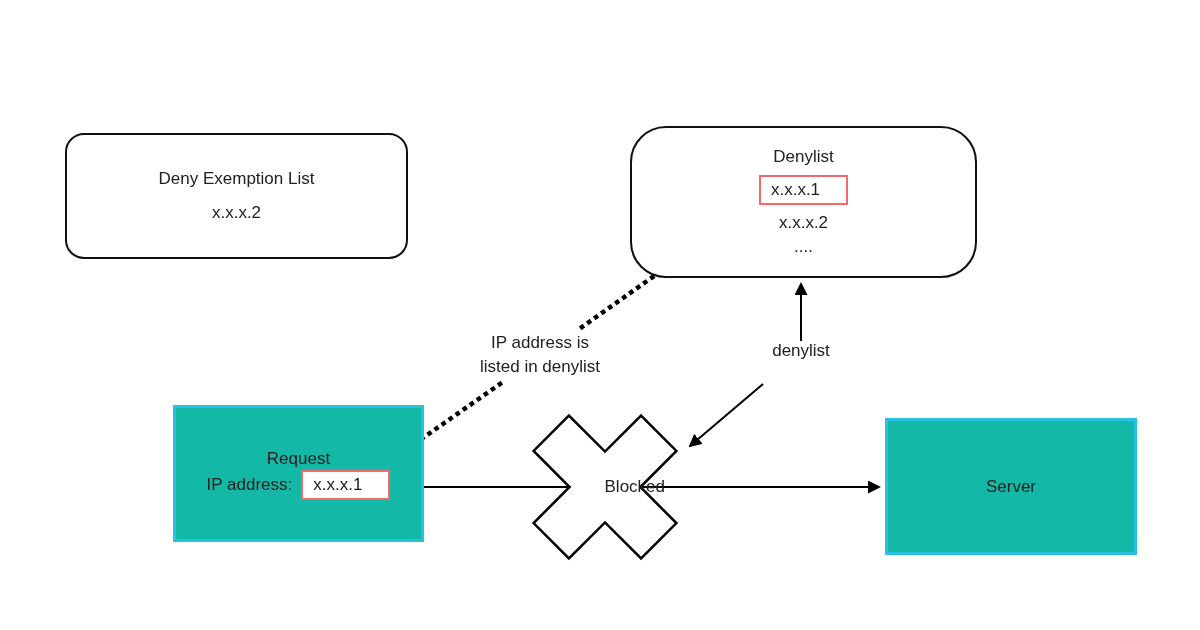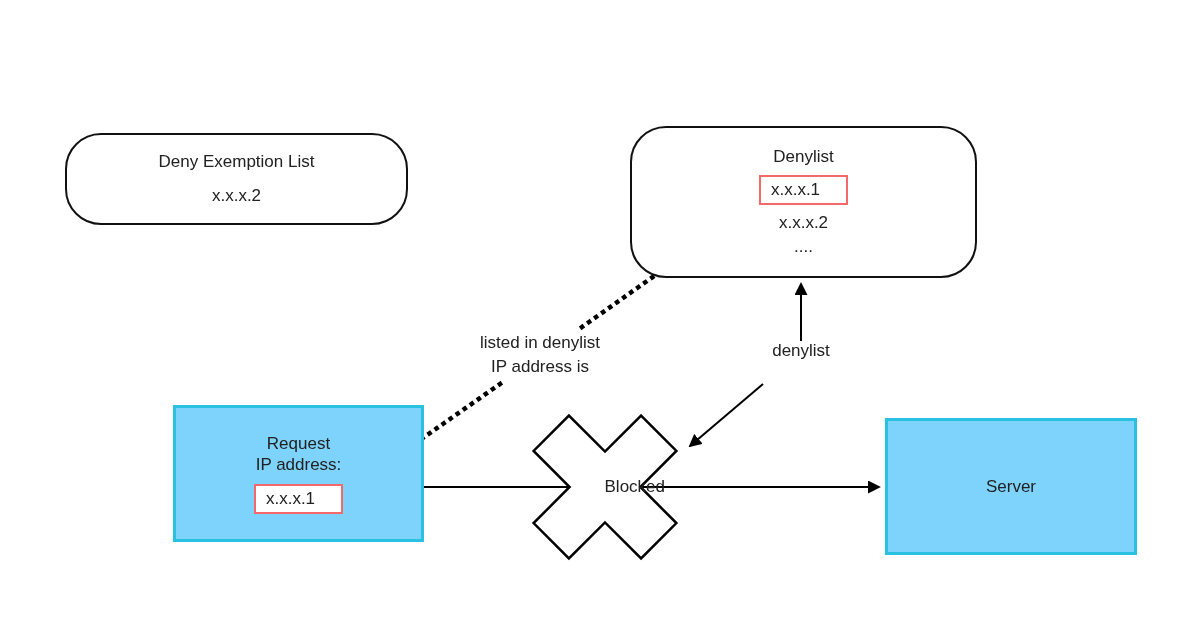--- a/index.html
+++ b/index.html
@@ -20,21 +20,21 @@
     border:2.5px solid #111111;
     border-radius:36px;
     background:#ffffff;
     display:flex;flex-direction:column;align-items:center;justify-content:center;
     box-sizing:border-box;
     text-align:center;
   }
   
   .cyan-box{
     border:3.5px solid #29c1e1;
-    background:#7dd3fc;
+    background:#14b8a6;
     display:flex;flex-direction:column;align-items:center;justify-content:center;
     box-sizing:border-box;
     text-align:center;
   }
   
   .red-chip{
     display:inline-block;
     border:2px solid #f5696b;
     background:#ffffff;
     padding:2px 26px 3px 10px;
@@ -84,48 +84,48 @@
     <line class="solid" x1="801" y1="341" x2="801" y2="284" marker-end="url(#arrow)"></line>
 
     <line class="solid" x1="763" y1="384" x2="690" y2="446" marker-end="url(#arrow)"></line>
 
     <line class="dotted" x1="500" y1="384" x2="390" y2="461" marker-end="url(#arrowBold)"></line>
     <line class="dotted" x1="582" y1="327" x2="749" y2="209" marker-end="url(#arrowBold)"></line>
 
     <polygon class="cross-shape" points="641.1,415.6 676.4,450.9 640.4,487 676.4,523.1 641.1,558.4 605,522.4 568.9,558.4 533.6,523.1 569.6,487 533.6,450.9 568.9,415.6 605,451.6"></polygon>
   </svg>
 
-  <div class="rounded-box abs" style="left:65px;top:133px;width:343px;height:92px;">
+  <div class="rounded-box abs" style="left:65px;top:133px;width:343px;height:126px;border-radius:19px;">
     <div class="box-line">Deny Exemption List</div>
     <div class="box-line" style="margin-top:12px;">x.x.x.2</div>
   </div>
 
   <div class="rounded-box abs" style="left:630px;top:126px;width:347px;height:152px;">
     <div class="box-line">Denylist</div>
     <div class="red-chip entry-gap">x.x.x.1</div>
     <div class="box-line entry-gap">x.x.x.2</div>
     <div class="box-line" style="margin-top:2px;">....</div>
   </div>
 
   <div class="cyan-box abs" style="left:173px;top:405px;width:251px;height:137px;">
     <div class="box-line">Request</div>
-    <div class="row" style="margin-top:0;flex-direction:column;">
+    <div class="row" style="margin-top:0;">
       <span>IP address:</span>
       <span class="red-chip">x.x.x.1</span>
     </div>
   </div>
 
   <div class="cyan-box abs" style="left:885px;top:418px;width:252px;height:137px;text-align:right;">
     <div class="box-line">Server</div>
   </div>
 
   <div class="cross-label" style="left:545px;top:477px;width:120px;">Blocked</div>
 
   <div class="annotation" style="left:455px;top:331px;width:170px;">
+    <div>IP address is</div>
     <div>listed in denylist</div>
-    <div>IP address is</div>
   </div>
 
   <div class="annotation" style="left:716px;top:339px;width:170px;">
     <div>denylist</div>
   </div>
 
 </div>
 
 </body></html>

